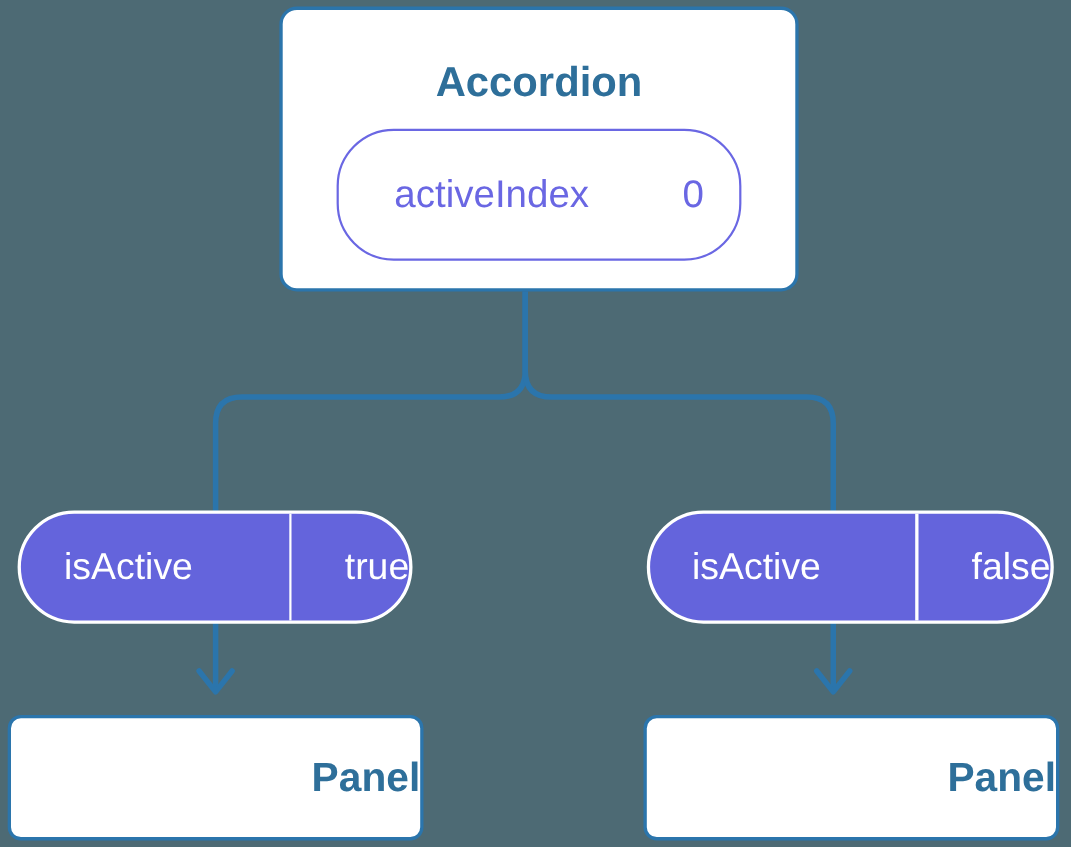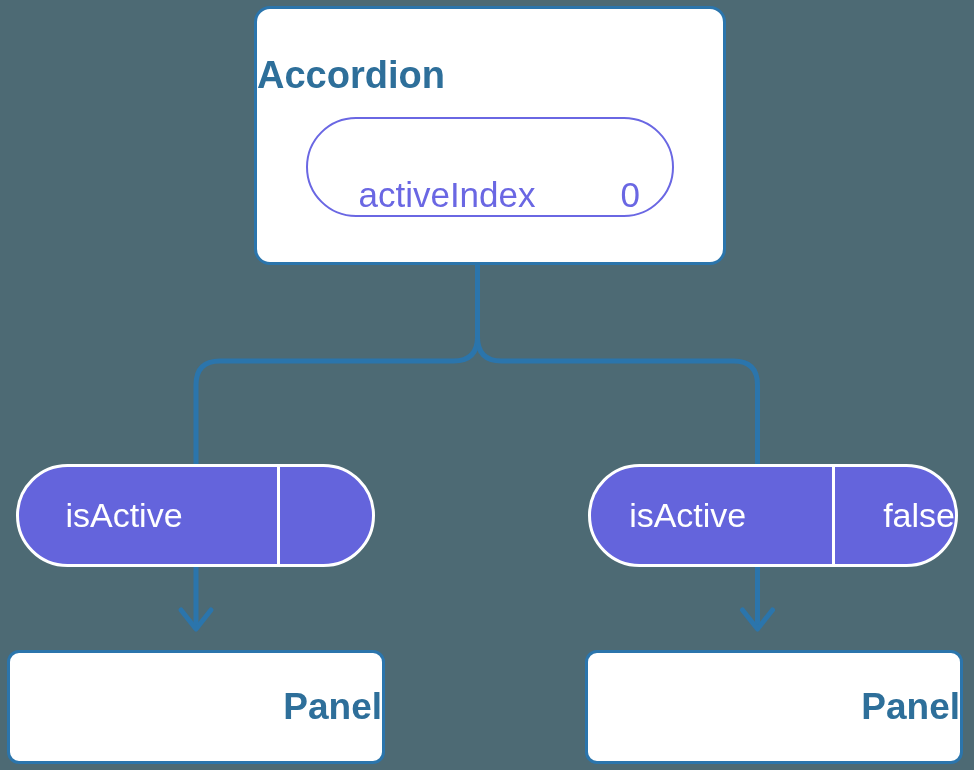--- a/index.html
+++ b/index.html
@@ -33,35 +33,35 @@
     box-sizing: border-box;
   }
   .accordion-card {
     left: 254px; top: 6px;
     width: 472px; height: 259px;
     border-radius: 16px;
   }
   .accordion-title {
     position: absolute;
     left: 0; top: 44px; width: 100%;
-    text-align: left;
+    text-align: center;
     font-size: 38px;
     line-height: 44px;
     font-weight: 600;
     color: var(--card_text, #2e6f9a);
   }
   .state-pill {
     position: absolute;
     left: 49px; top: 108px;
-    width: 368px; height: 100px;
+    width: 368px; height: 120px;
     border: 2.5px solid var(--pill_purple_line, #6a67e3);
     border-radius: 52px;
     box-sizing: border-box;
     display: flex;
-    align-items: flex-end;
+    align-items: center;
     color: var(--pill_purple_line, #6a67e3);
     font-size: 35px;
     background: var(--card_bg, #ffffff);
   }
   .state-pill .cell {
     display: flex;
     align-items: center;
     justify-content: center;
   }
   .state-pill .label-cell { width: 278px; }
@@ -127,20 +127,21 @@
     <div class="state-pill">
       <div class="cell label-cell">activeIndex</div>
       <div class="divider"></div>
       <div class="cell value-cell">0</div>
     </div>
   </div>
 
   <div class="prop-pill prop-pill-left">
     <div class="cell label-cell">isActive</div>
     <div class="divider"></div>
+    <div class="cell value-cell">true</div>
   </div>
 
   <div class="prop-pill prop-pill-right">
     <div class="cell label-cell">isActive</div>
     <div class="divider"></div>
     <div class="cell value-cell">false</div>
   </div>
 
   <div class="card panel-card panel-card-left">
     <span>Panel</span>

